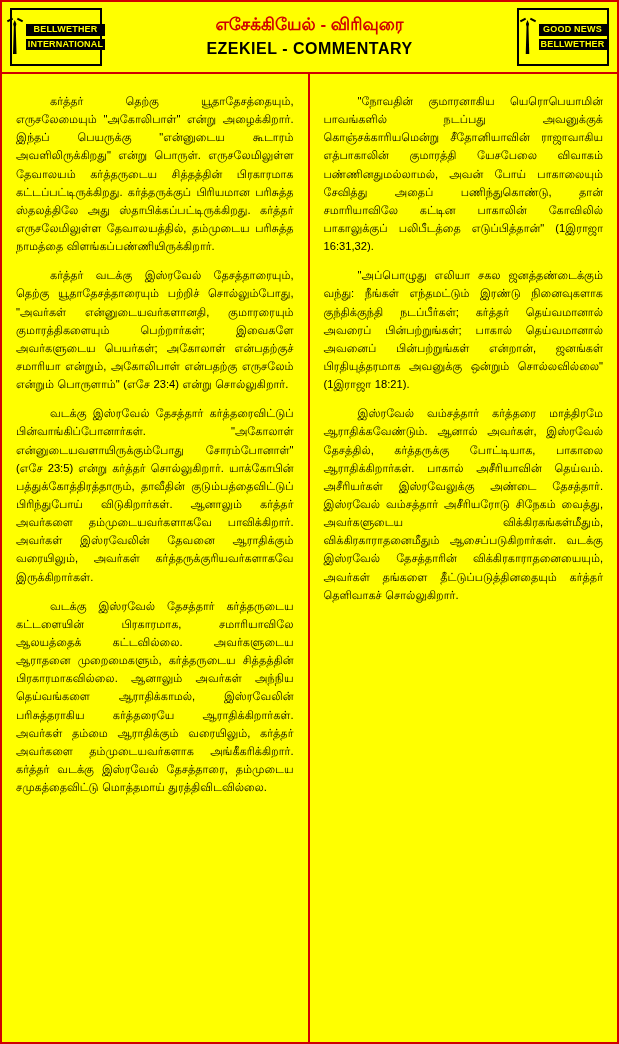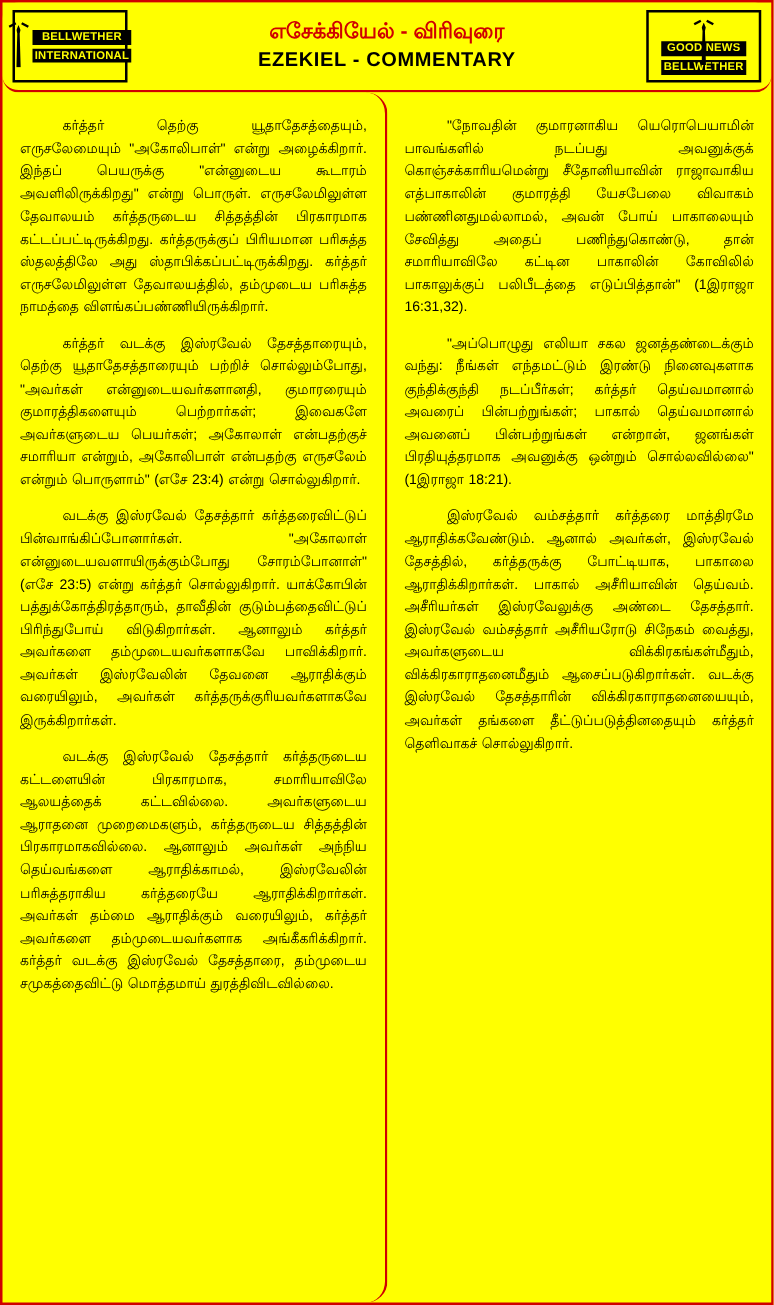--- a/index.html
+++ b/index.html
@@ -23,37 +23,35 @@
   }
   
   .header {
     position: relative;
     height: 72px;
     box-sizing: border-box;
     border-bottom: 2px solid #d00000;
     background: #ffff00;
     display: flex;
     align-items: stretch;
-    border-radius: 13px;
   }
   .logo-box {
     width: 92px;
     margin: 6px 0 6px 8px;
     border: 2px solid #000000;
     background: #ffff00;
     display: flex;
     align-items: center;
     justify-content: center;
     gap: 3px;
     padding: 2px 2px;
     box-sizing: border-box;
   }
   .logo-box.right {
     margin: 6px 8px 6px 0;
-    flex-direction: column;
   }
   .logo-emblem {
     width: 16px;
     height: 46px;
     flex: 0 0 16px;
     position: relative;
   }
   .logo-emblem .tower {
     position: absolute;
     left: 4px;
@@ -126,21 +124,20 @@
   .columns {
     position: relative;
     display: flex;
     height: 968px;
     box-sizing: border-box;
   }
   .col {
     box-sizing: border-box;
     padding: 18px 14px 10px 14px;
     width: 50%;
-    border-radius: 17px;
   }
   .col.left {
     border-right: 2px solid #d00000;
   }
   .para {
     color: #000000;
     font-size: 11.2px;
     line-height: 1.62;
     text-align: justify;
     text-indent: 34px;

